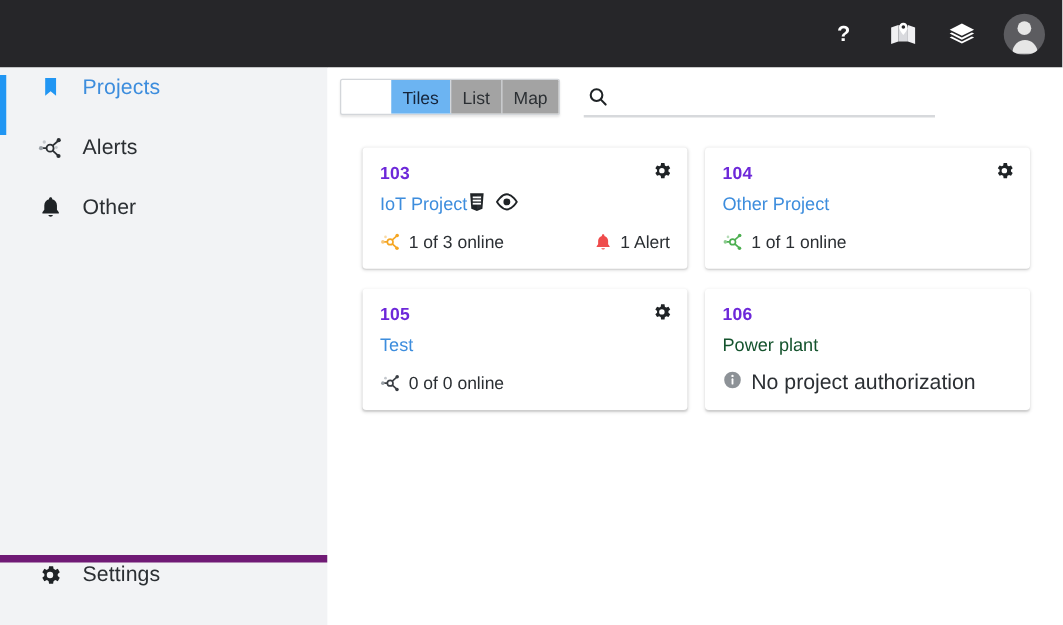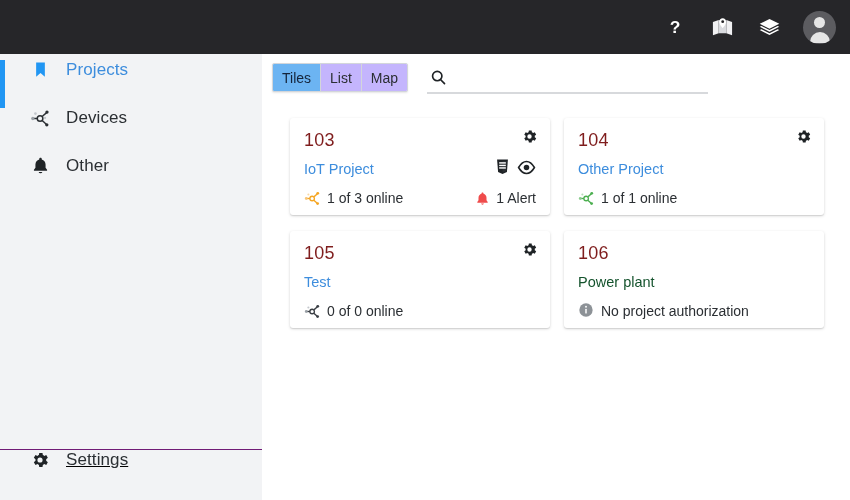--- a/index.html
+++ b/index.html
@@ -115,23 +115,22 @@
     left: 0; top: 0;
     width: 5px;
     height: 48px;
     background: #2196f3;
   }
   .sidebar-bottom {
     position: absolute;
     left: 0;
     bottom: 0;
     width: 262px;
-    border-top: 1px solid #701a75;
+    border-top: 6px solid #701a75;
     background: #f2f3f5;
-    text-decoration: underline;
   }
   .sidebar-bottom .nav-item { height: 50px; }
 
   
   .content {
     position: absolute;
     left: 262px; top: 54px;
     width: 588px;
     height: 446px;
     background: #ffffff;
@@ -144,28 +143,29 @@
     align-items: flex-start;
   }
   .segmented {
     display: flex;
     border: 1px solid #d3d6da;
     border-radius: 2px;
     overflow: hidden;
     background: #ffffff;
     box-shadow: 0 1px 2px rgba(0,0,0,0.10);
     height: 27px;
+    padding-left: 40px;
   }
   .seg-btn {
     font-size: 14px;
     color: #2b2f33;
     padding: 0 9px;
     display: flex;
     align-items: center;
-    background: #c4b5fd;
+    background: #a3a3a3;
     cursor: pointer;
     border-right: 1px solid #d3d6da;
   }
   .seg-btn:last-child { border-right: none; }
   .seg-btn.active {
     background: #6cb4f2;
     color: #15243a;
   }
   .search-wrap {
     margin-left: 19px;
@@ -208,36 +208,37 @@
     box-sizing: border-box;
     padding: 12px 14px 0 14px;
     position: relative;
   }
   .card-row {
     display: flex;
     align-items: center;
     justify-content: space-between;
   }
   .card-id {
-    font-size: 18px;
-    color: #7f1d1d;
+    font-size: 14px;
+    color: #6d28d9;
     letter-spacing: 0.2px;
+    font-weight: bold;
   }
   .gear-btn {
     position: absolute;
     right: 12px;
     top: 10px;
     cursor: pointer;
     display: flex;
   }
   .card-title-row {
     margin-top: 9px;
     display: flex;
     align-items: center;
-    justify-content: space-between;
+    justify-content: flex-start;
     height: 18px;
   }
   .card-title {
     font-size: 14.5px;
     color: #3d8ddd;
     cursor: pointer;
   }
   .card-title.plain {
     color: #14532d;
     cursor: default;
@@ -259,21 +260,21 @@
     align-items: center;
     gap: 6px;
     font-size: 14px;
     color: #2b2f33;
   }
   .status-chunk .s-ico { display: flex; align-items: center; }
   .noauth {
     display: flex;
     align-items: center;
     gap: 7px;
-    font-size: 14px;
+    font-size: 17px;
     color: #2b2f33;
   }
 </style>
 </head>
 <body>
 
 <div class="app">
 
   <div class="topbar">
     <div class="topbar-actions">
@@ -329,21 +330,21 @@
             <line x1="13.9" y1="9.7" x2="19" y2="5.3" stroke="#2b2f33" stroke-width="1.7"></line>
             <line x1="13.9" y1="14.3" x2="18.6" y2="18.6" stroke="#2b2f33" stroke-width="1.7"></line>
             <line x1="8.3" y1="12" x2="4.2" y2="12" stroke="#2b2f33" stroke-width="1.7"></line>
             <circle cx="19.4" cy="4.7" r="1.9" fill="#2b2f33"></circle>
             <circle cx="19.2" cy="19.2" r="1.9" fill="#2b2f33"></circle>
             <circle cx="3.2" cy="12" r="1.9" fill="#9aa0a6"></circle>
             <circle cx="6.2" cy="6.4" r="1.5" fill="#c3c7cc"></circle>
             <circle cx="17.2" cy="11.4" r="1.3" fill="#c3c7cc"></circle>
           </svg>
         </span>
-        <span class="nav-label">Devices</span>
+        <span class="nav-label">Alerts</span>
       </div>
 
       <div class="nav-item">
         <span class="nav-ico">
           <svg width="19" height="19" viewBox="0 0 24 24">
             <path d="M12 2.2c-.9 0-1.6.7-1.6 1.6v.6C7.6 5.1 5.6 7.6 5.6 10.6v4.3l-1.9 2.6v1.1h16.6v-1.1l-1.9-2.6v-4.3c0-3-2-5.5-4.8-6.2v-.6c0-.9-.7-1.6-1.6-1.6z" fill="#1f2326"></path>
             <path d="M9.6 20.1a2.5 2.5 0 0 0 4.8 0z" fill="#1f2326"></path>
           </svg>
         </span>
         <span class="nav-label">Other</span>

